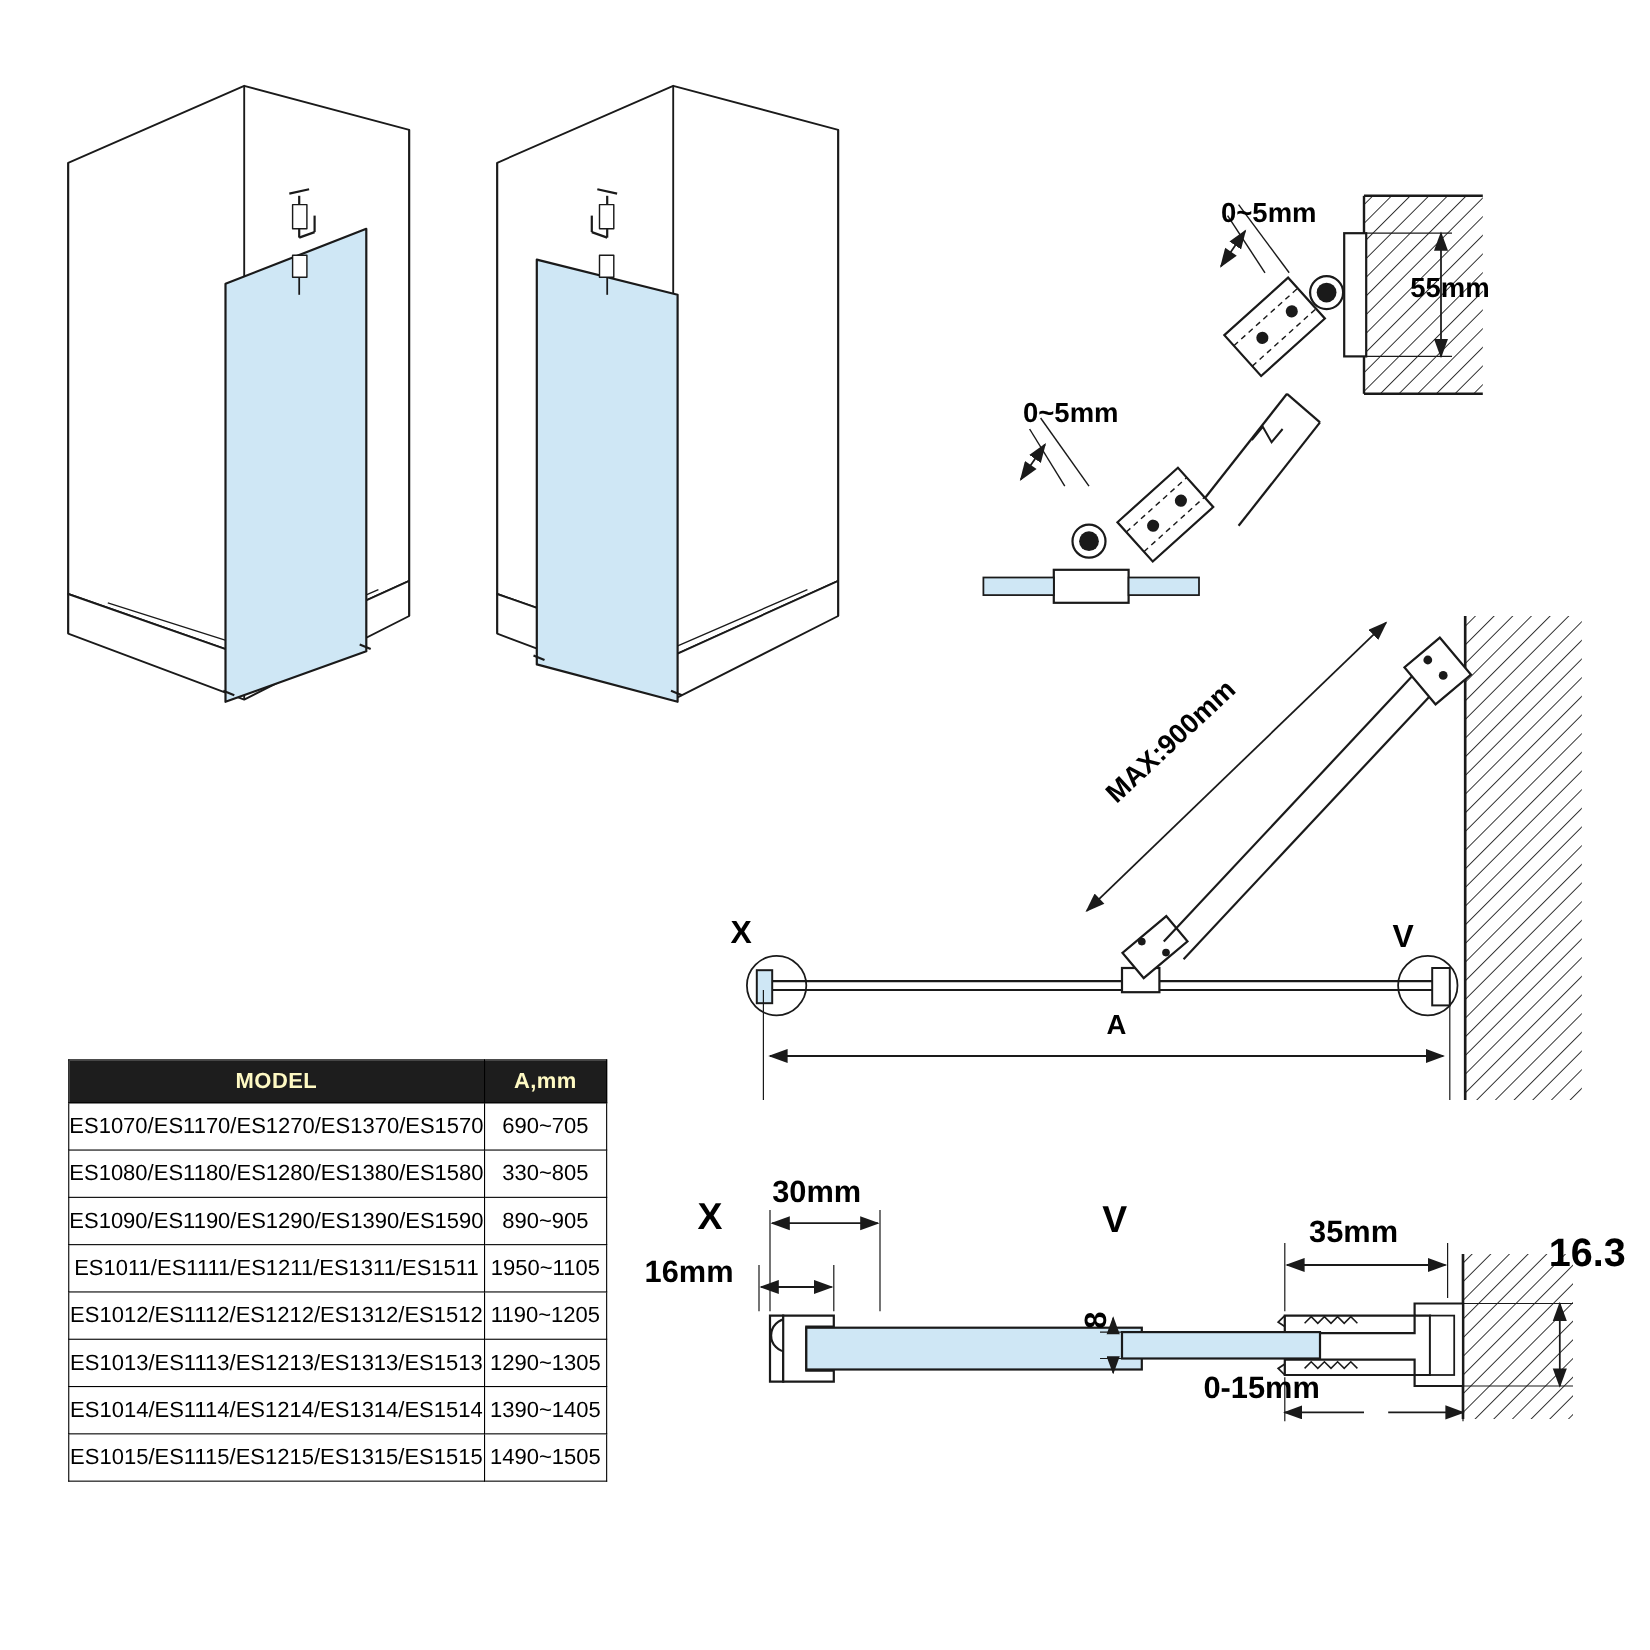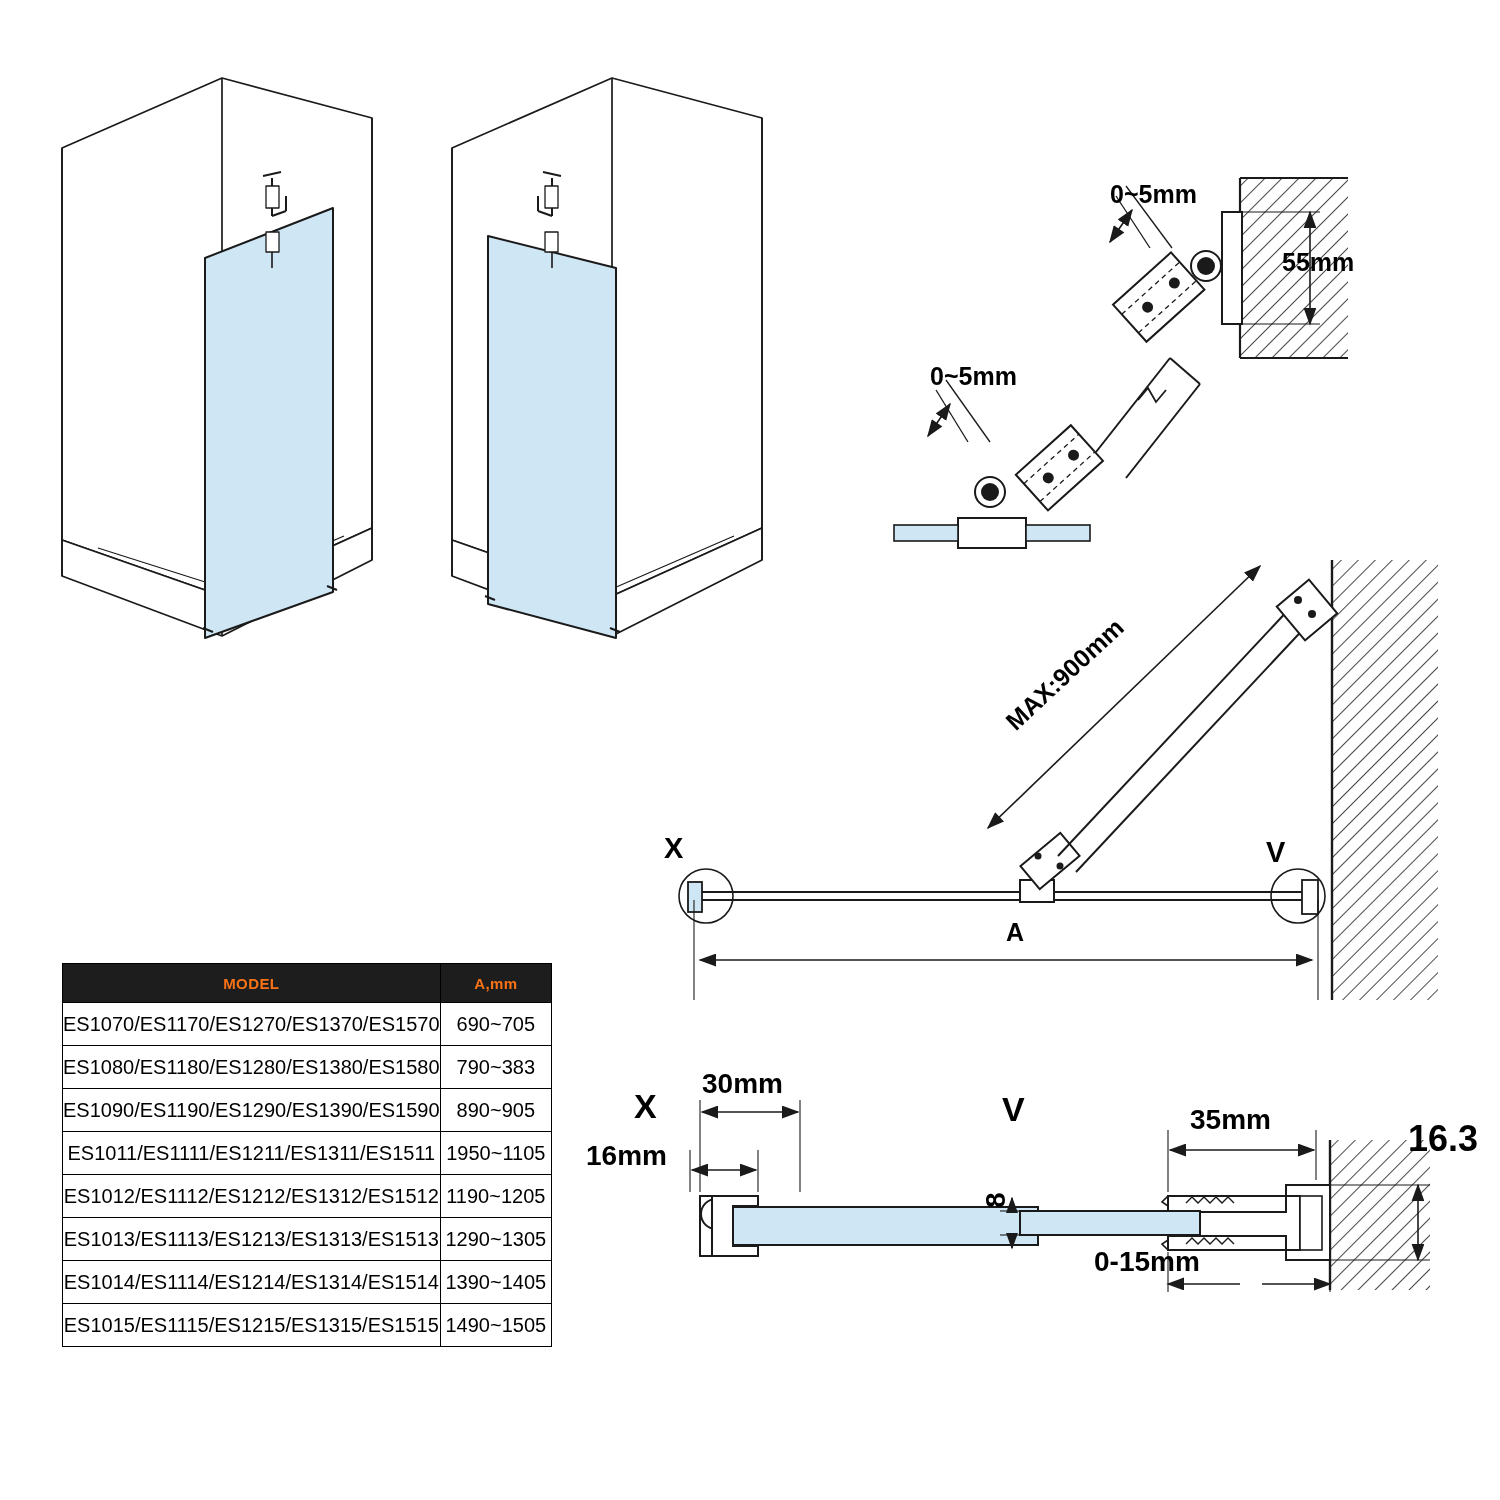--- a/index.html
+++ b/index.html
@@ -41,23 +41,23 @@
     border: 1px solid #000000;
     font-size: 20px;
     text-align: center;
     padding: 0;
     height: 42px;
     font-weight: normal;
     white-space: nowrap;
   }
   .spec-table thead th {
     background: #1d1d1d;
-    color: #f97316;
+    color: #fef9c3;
     font-weight: bold;
-    font-size: 15px;
+    font-size: 20px;
     height: 38px;
     letter-spacing: .4px;
   }
   .spec-table col.c-model { width: 350px; }
   .spec-table col.c-dim { width: 140px; }
   .label-text {
     position: absolute;
     font-family: "Liberation Sans", sans-serif;
     font-weight: bold;
     color: #000;
@@ -309,21 +309,21 @@
         <th>A,mm</th>
       </tr>
     </thead>
     <tbody id="spec-body">
         <tr>
           <td>ES1070/ES1170/ES1270/ES1370/ES1570</td>
           <td>690~705</td>
         </tr>
         <tr>
           <td>ES1080/ES1180/ES1280/ES1380/ES1580</td>
-          <td>790~383</td>
+          <td>330~805</td>
         </tr>
         <tr>
           <td>ES1090/ES1190/ES1290/ES1390/ES1590</td>
           <td>890~905</td>
         </tr>
         <tr>
           <td>ES1011/ES1111/ES1211/ES1311/ES1511</td>
           <td>1950~1105</td>
         </tr>
         <tr>

